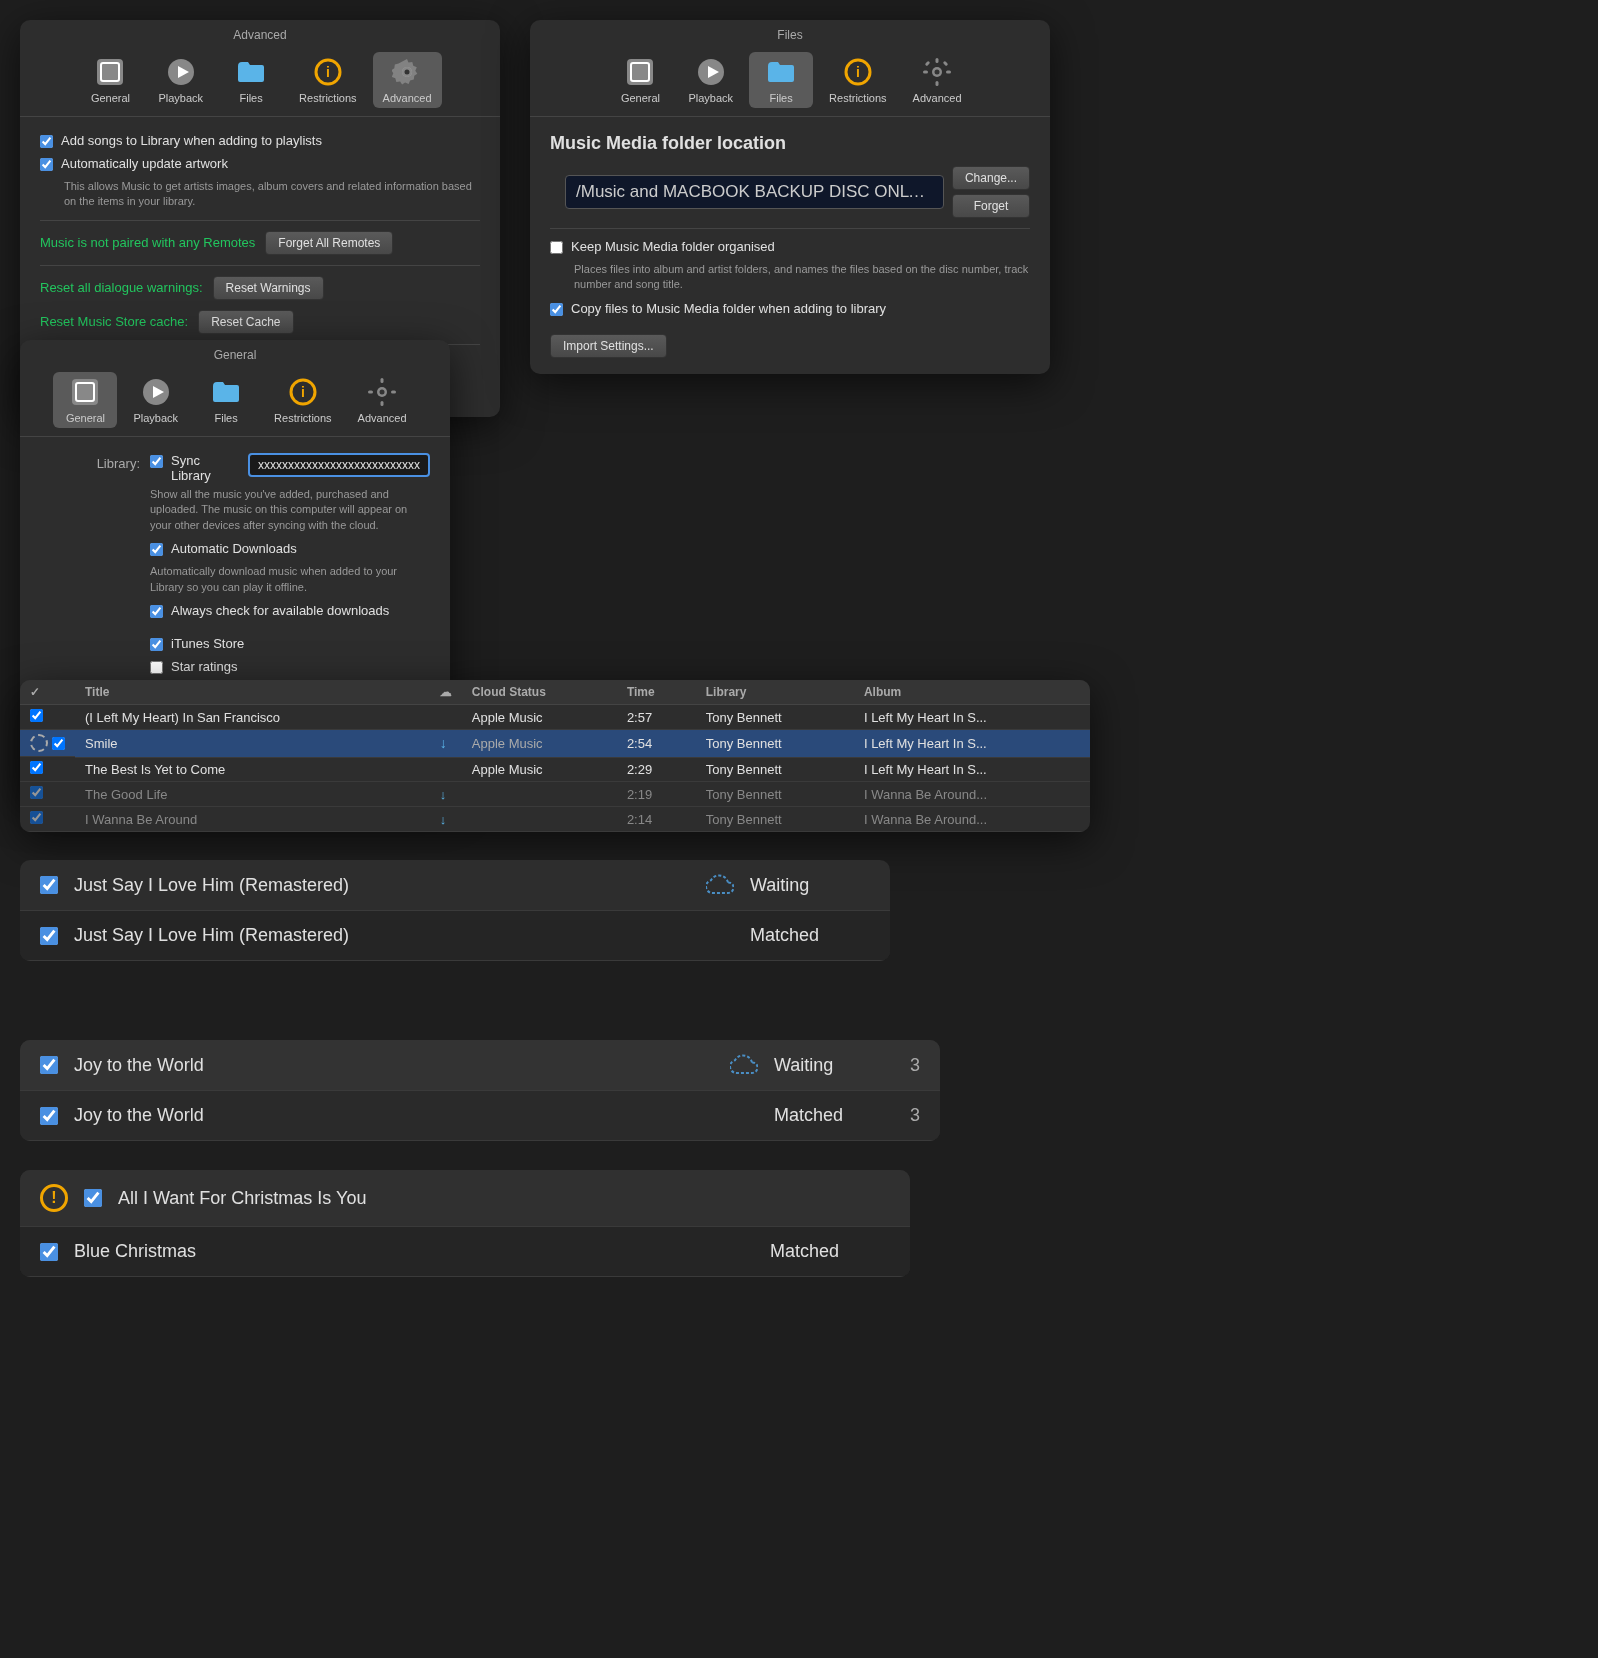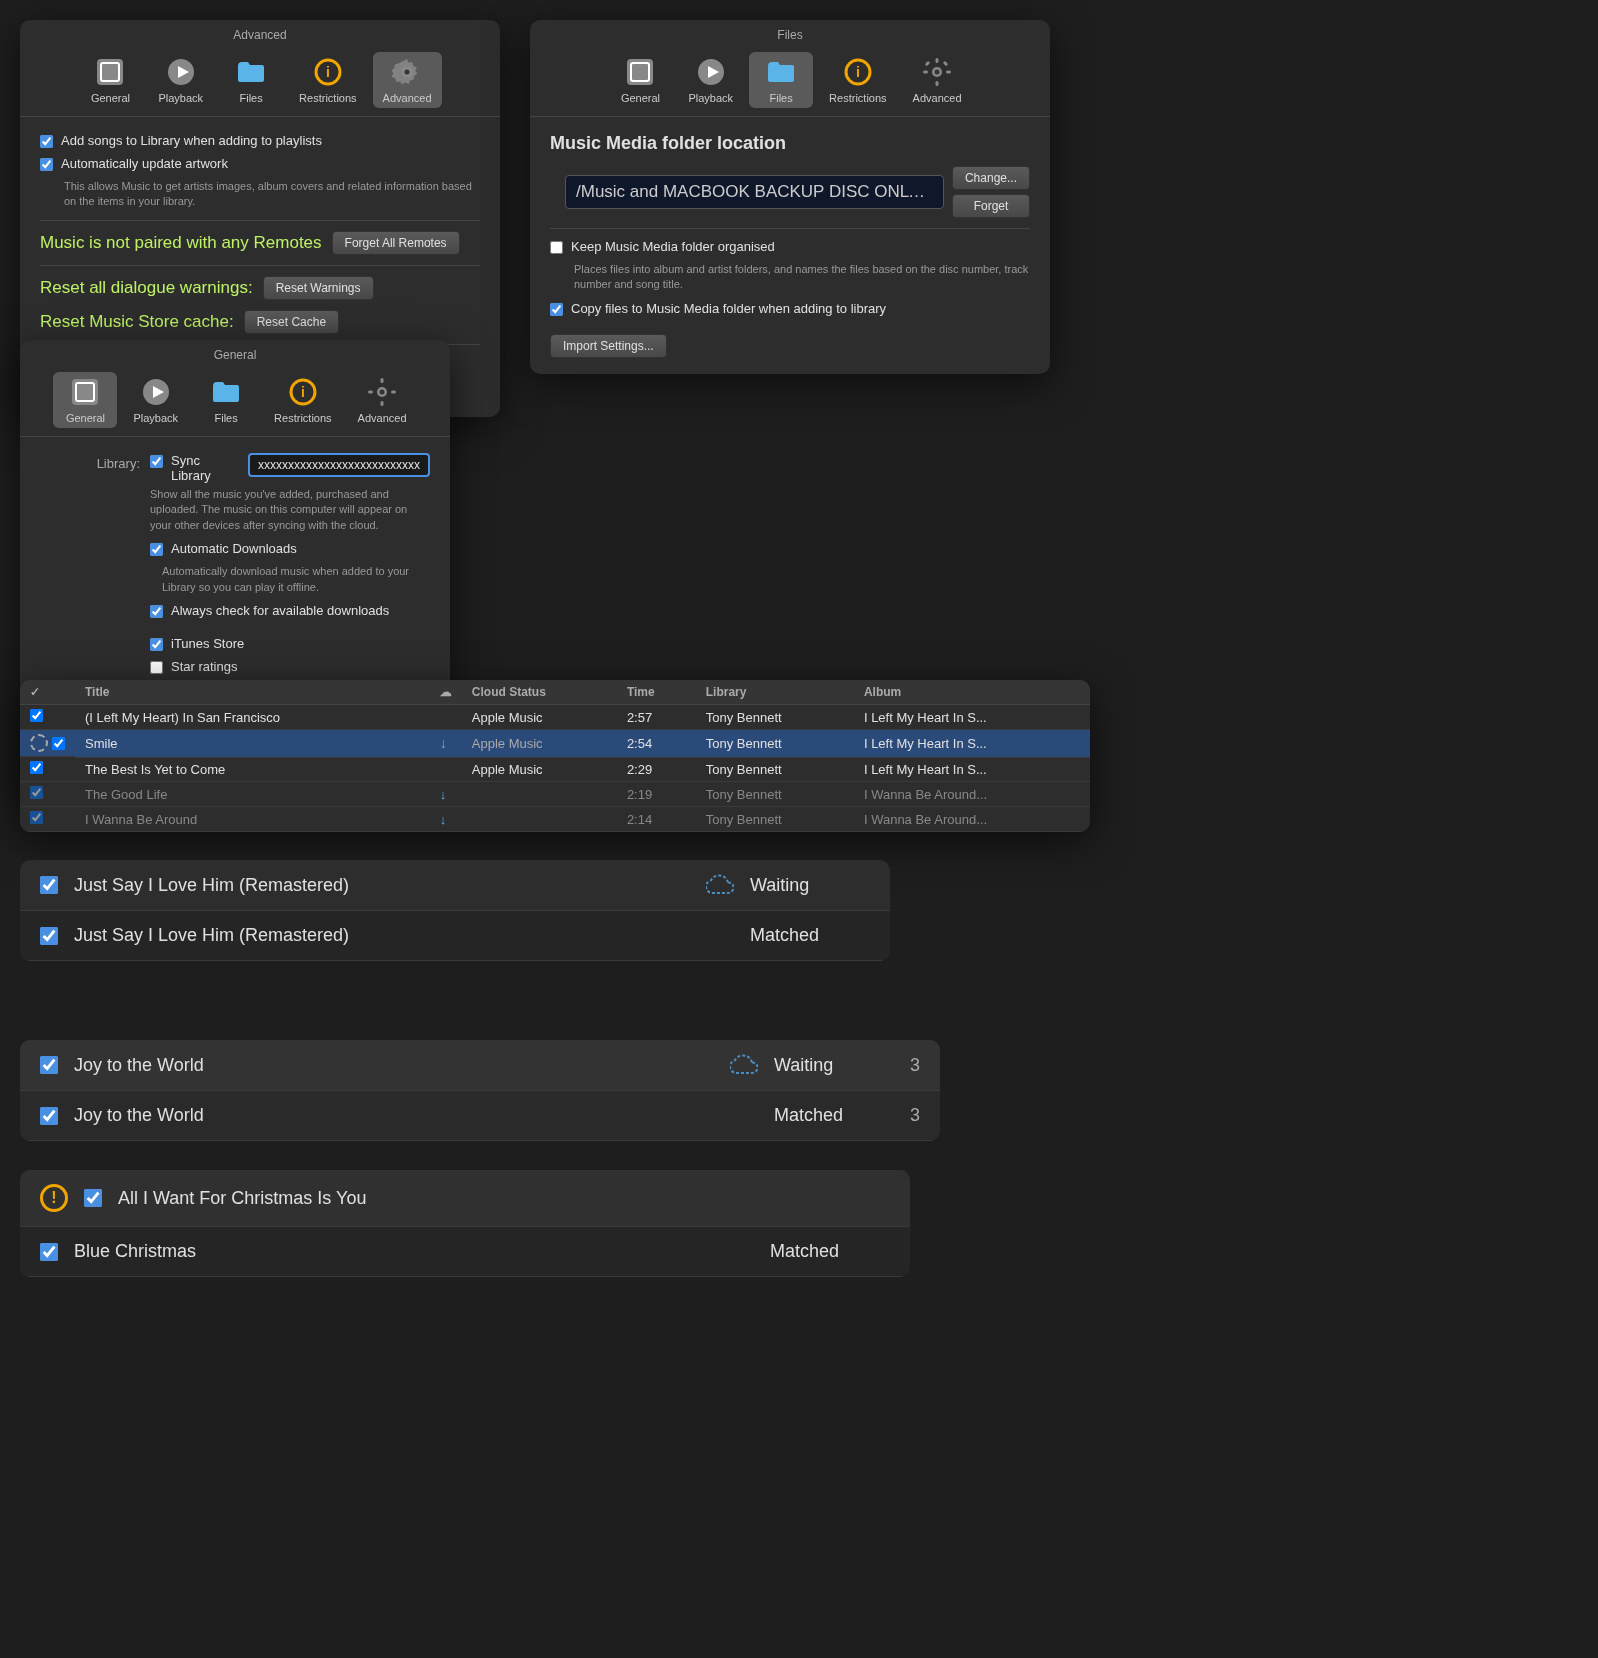--- a/index.html
+++ b/index.html
@@ -93,22 +93,22 @@
     }
 
     
     .inline-row {
       display: flex;
       align-items: center;
       gap: 10px;
       margin-bottom: 10px;
     }
     .inline-label {
-      font-size: 17px;
-      color: #bef264;
+      font-size: 13px;
+      color: #22c55e;
     }
 
     
     .mac-btn {
       background: linear-gradient(to bottom, #5a5a5a, #484848);
       border: 1px solid #333;
       border-radius: 4px;
       color: #e0e0e0;
       font-size: 12px;
       padding: 4px 12px;
@@ -479,21 +479,21 @@
           <input type="checkbox" checked="" style="">
           <span class="checkbox-label">Sync Library</span>
           <input type="text" class="mac-input" value="xxxxxxxxxxxxxxxxxxxxxxxxxxxxxxx" style="margin-left: 4px;">
         </div>
         <p class="checkbox-desc" style="margin-left:0;">Show all the music you've added, purchased and uploaded. The music on this computer will appear on your other devices after syncing with the cloud.</p>
 
         <div class="checkbox-row">
           <input type="checkbox" checked="" style="">
           <span class="checkbox-label">Automatic Downloads</span>
         </div>
-        <p class="checkbox-desc" style="margin-left:12px;">Automatically download music when added to your Library so you can play it offline.</p>
+        <p class="checkbox-desc" style="margin-left:0;">Automatically download music when added to your Library so you can play it offline.</p>
 
         <div class="checkbox-row">
           <input type="checkbox" checked="" style="">
           <span class="checkbox-label">Always check for available downloads</span>
         </div>
       </div>
     </div>
 
     <div class="inline-row" style="align-items:flex-end;margin-top:0;">
       <span class="section-label" style="margin-top:3px;">Show:</span>

